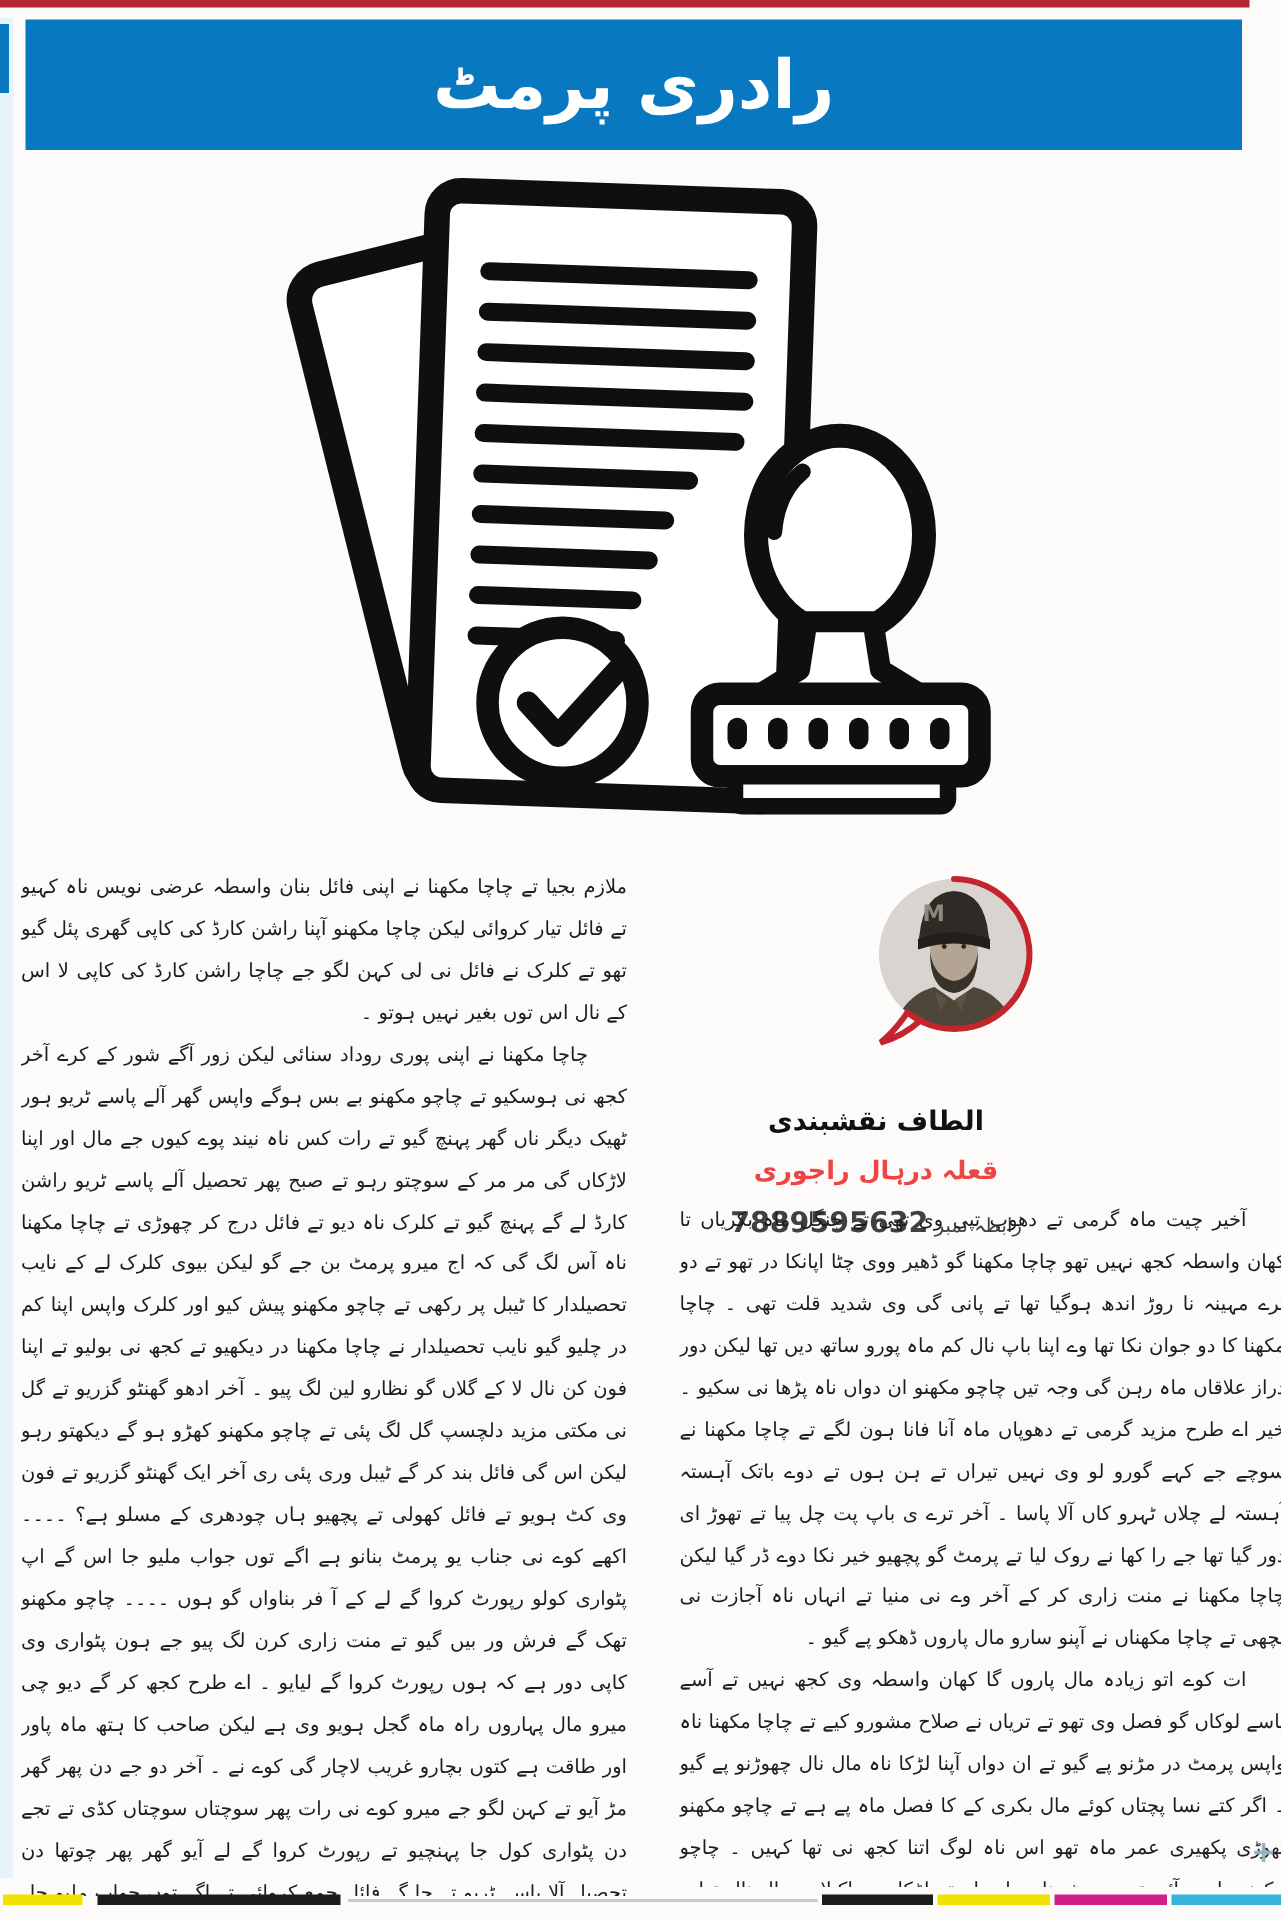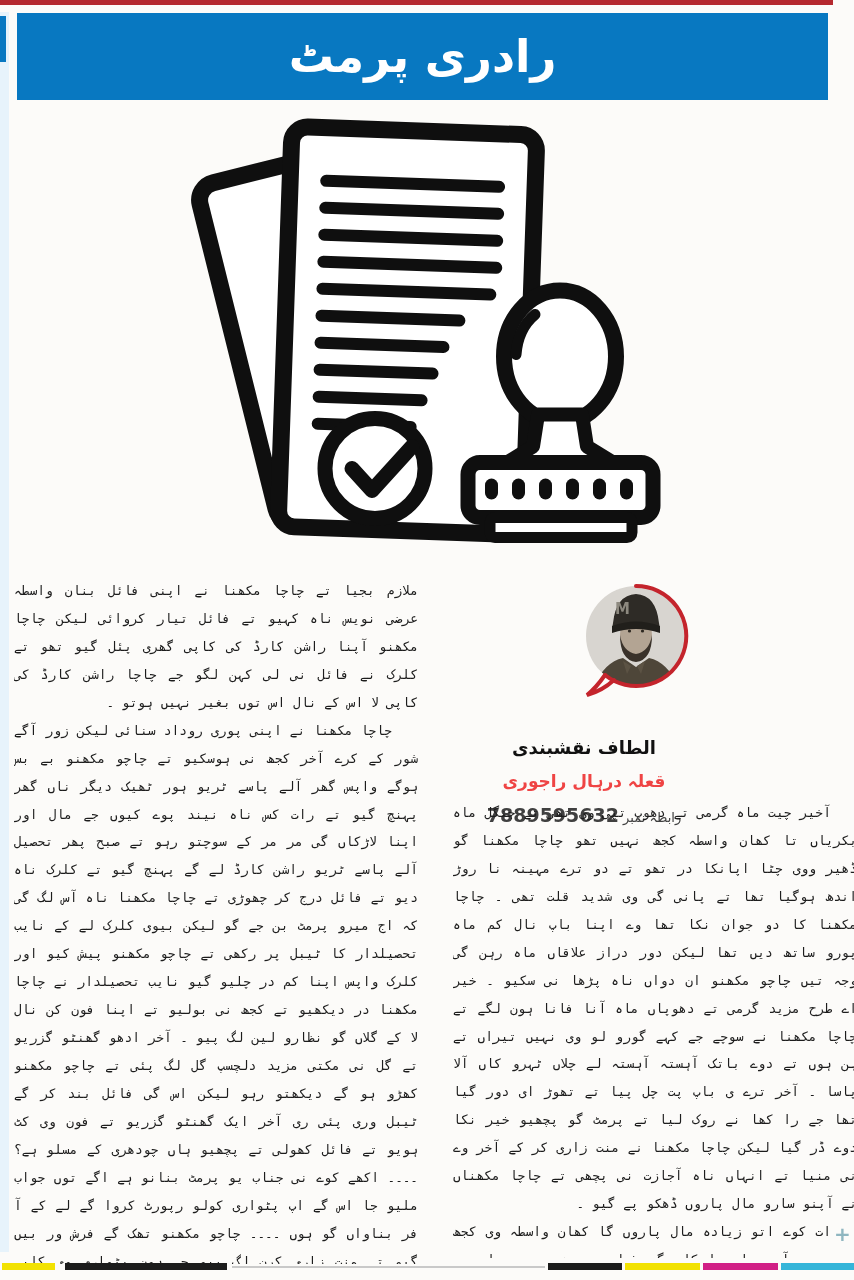--- a/index.html
+++ b/index.html
@@ -31,21 +31,21 @@
   .author-meta{width:fit-content;margin:22px auto 0;transform:translateX(-55px);}
   .author .name{font-size:18px;font-weight:bold;color:#111;line-height:1.9;}
   .author .loc{font-size:17px;font-weight:bold;color:#ef4444;line-height:1.9;}
   .author .contact{font-size:13px;color:#404040;line-height:1.9;direction:rtl;}
   .author .contact .num{font-size:19px;font-weight:bold;letter-spacing:.5px;}
   
   .col{
     position:absolute;direction:rtl;text-align:justify;
     font-size:13px;line-height:2.15;color:#1d1d1d;overflow:hidden;
   }
-  .col p{margin:0;text-indent:26px;font-family:Liberation Mono, monospace;}
+  .col p{margin:0;text-indent:26px;}
   .col p.flush{text-indent:0;}
   .col-left{left:14px;top:578px;width:404px;height:686px;}
   .col-right{left:437px;top:800px;width:404px;height:458px;margin-left:16px;}
   
   .bars{position:absolute;left:0;top:1263px;width:854px;height:10px;}
   .bars .seg{position:absolute;top:0;height:7px;}
   .bars .line{position:absolute;top:3px;height:2px;background:#c9c9c9;}
   .regmark{position:absolute;left:834px;top:1222px;font-size:20px;color:#8fb6c0;font-weight:bold;}
 </style>
 </head>

